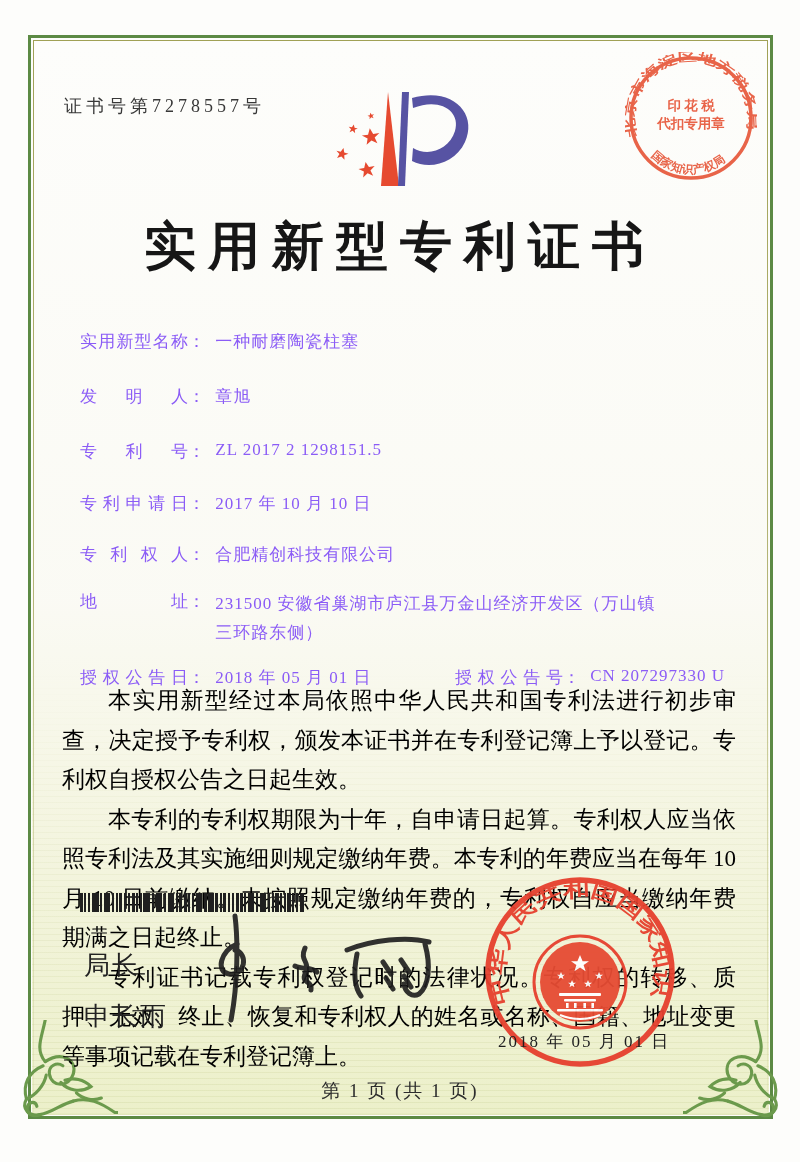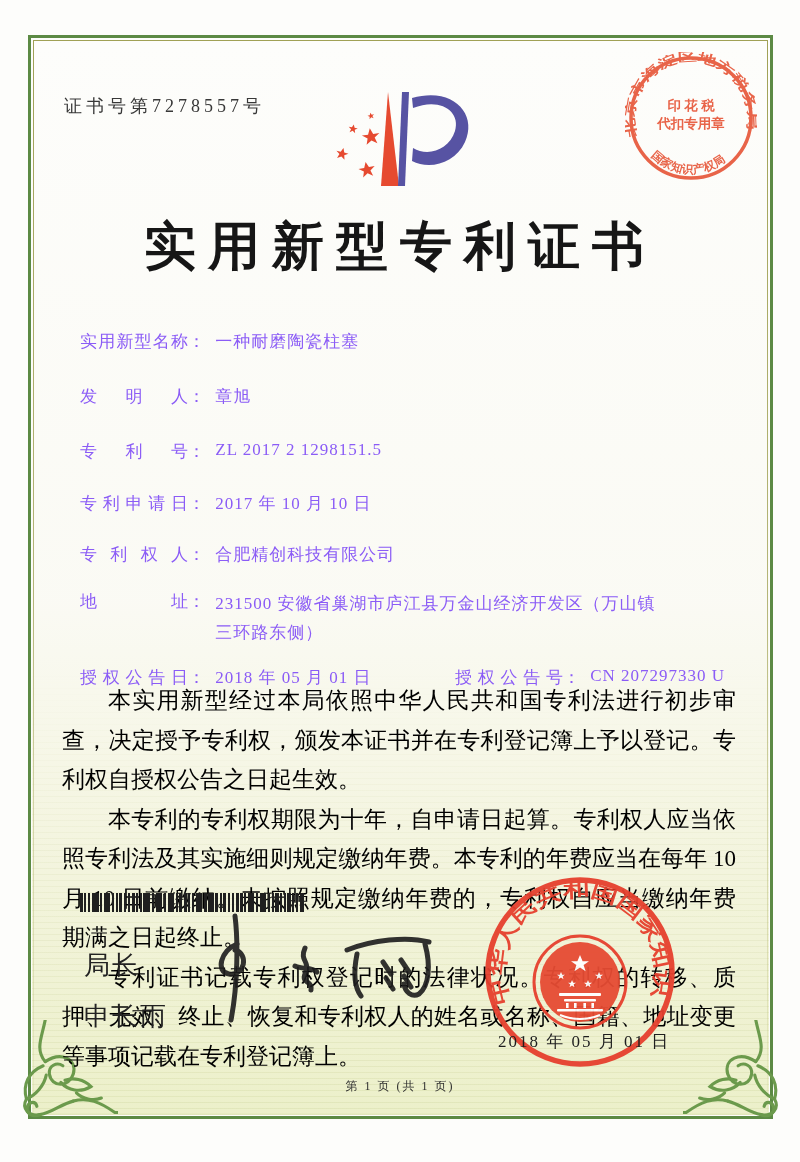--- a/index.html
+++ b/index.html
@@ -84,21 +84,21 @@
   .seal-svg{position:absolute;left:468px;top:860px;width:224px;height:224px;opacity:.95;}
   .seal-date{
     position:absolute;left:498px;top:1030px;z-index:5;
     font-size:17px;letter-spacing:2px;color:#1e1e1e;
   }
 
   .tax-stamp{position:absolute;left:625px;top:52px;width:132px;height:132px;opacity:.93;}
 
   .footer{
     position:absolute;left:0;right:0;top:1078px;text-align:center;
-    font-size:12px;letter-spacing:2px;color:#2d2d2d;
+    font-size:19px;letter-spacing:2px;color:#2d2d2d;
   }
 </style>
 </head>
 <body>
 
 <div class="page">
 
   <div class="frame-outer">
     <div class="frame-inner"></div>
   </div>

